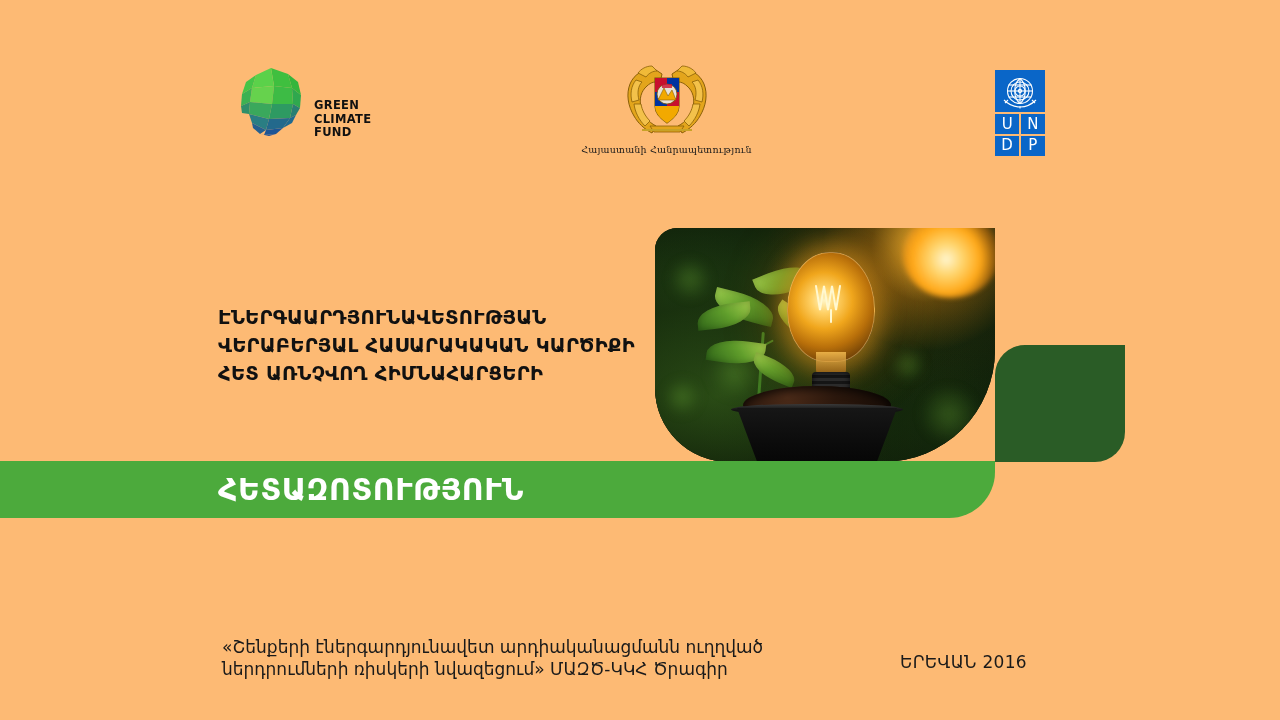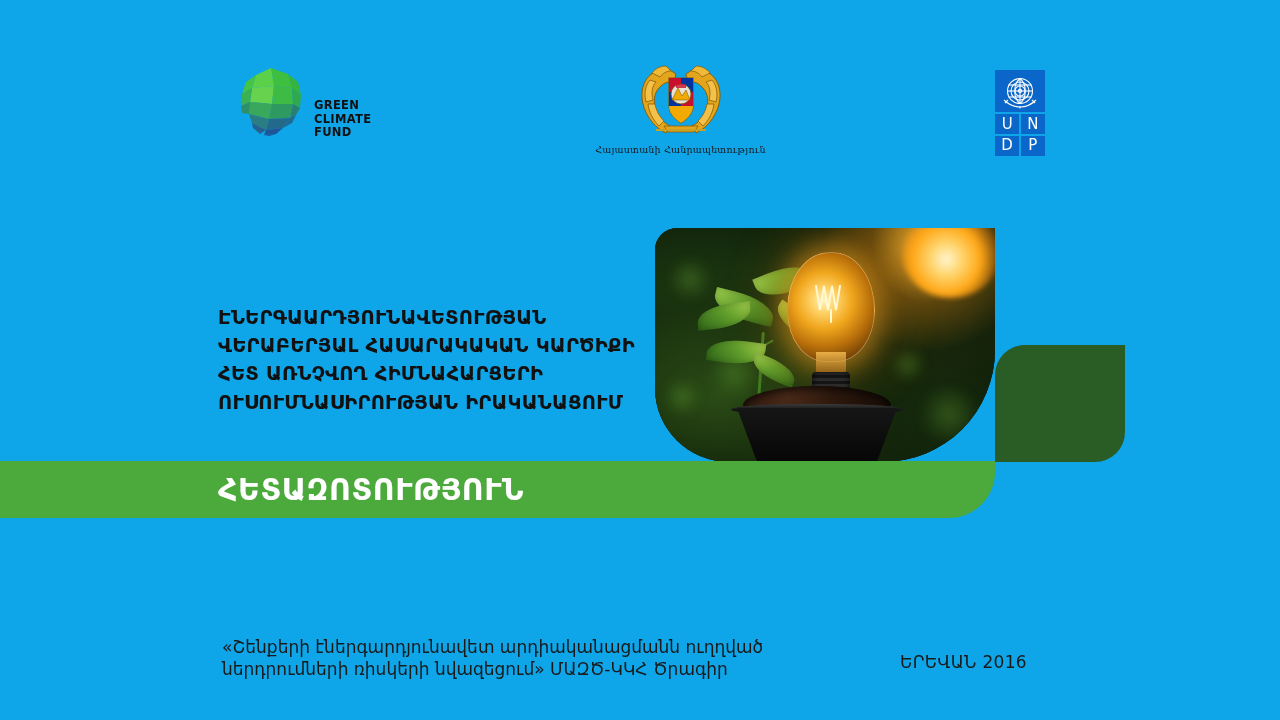--- a/index.html
+++ b/index.html
@@ -8,39 +8,39 @@
     padding: 0;
     background: #ffffff;
   }
   body {
     font-family: "DejaVu Sans", "Liberation Sans", sans-serif;
   }
   .page {
     position: relative;
     width: 1280px;
     height: 720px;
-    background: #0ea5e9;
+    background: #fdba74;
     overflow: hidden;
   }
 
   
   .logo-row { position: absolute; top: 0; left: 0; width: 1280px; height: 190px; }
 
   
   .gcf { position: absolute; left: 236px; top: 66px; width: 150px; height: 95px; }
   .gcf-globe { position: absolute; left: 0; top: 0; width: 70px; height: 70px; }
   .gcf-text {
     position: absolute; left: 78px; top: 33px;
     font-family: "DejaVu Sans", "Liberation Sans", sans-serif;
     font-weight: bold; font-size: 11.5px; line-height: 13.5px;
     letter-spacing: 0.3px; color: #111111; white-space: pre-line;
   }
 
   
-  .coa { position: absolute; left: 593px; top: 60px; width: 175px; height: 105px; }
+  .coa { position: absolute; left: 579px; top: 60px; width: 175px; height: 105px; }
   .coa-emblem { position: absolute; left: 43px; top: 0; width: 90px; height: 82px; }
   .coa-caption {
     position: absolute; left: 0; top: 84px; width: 175px; text-align: center;
     font-family: "DejaVu Serif", "Liberation Serif", serif;
     font-size: 9.5px; color: #1a1a1a; letter-spacing: 0.2px;
   }
 
   
   .undp { position: absolute; left: 995px; top: 70px; width: 50px; height: 86px; }
   .undp-top {
@@ -319,21 +319,20 @@
     <div class="pot-rim"></div>
     <div class="pot"></div>
   </div>
 
   <div class="dark-block"></div>
 
   <div class="title-block">
     <div class="title-line">ԷՆԵՐԳԱԱՐԴՅՈՒՆԱՎԵՏՈՒԹՅԱՆ</div>
     <div class="title-line">ՎԵՐԱԲԵՐՅԱԼ ՀԱՍԱՐԱԿԱԿԱՆ ԿԱՐԾԻՔԻ</div>
     <div class="title-line">ՀԵՏ ԱՌՆՉՎՈՂ ՀԻՄՆԱՀԱՐՑԵՐԻ</div>
-    <div class="title-line">ՈՒՍՈՒՄՆԱՍԻՐՈՒԹՅԱՆ ԻՐԱԿԱՆԱՑՈՒՄ</div>
   </div>
 
   <div class="banner">
     <div class="banner-text">ՀԵՏԱԶՈՏՈՒԹՅՈՒՆ</div>
   </div>
 
   <div class="footer-left">«Շենքերի էներգարդյունավետ արդիականացմանն ուղղված ներդրումների ռիսկերի նվազեցում» ՄԱԶԾ-ԿԿՀ Ծրագիր</div>
   <div class="footer-right">ԵՐԵՎԱՆ 2016</div>
 
 </div>

